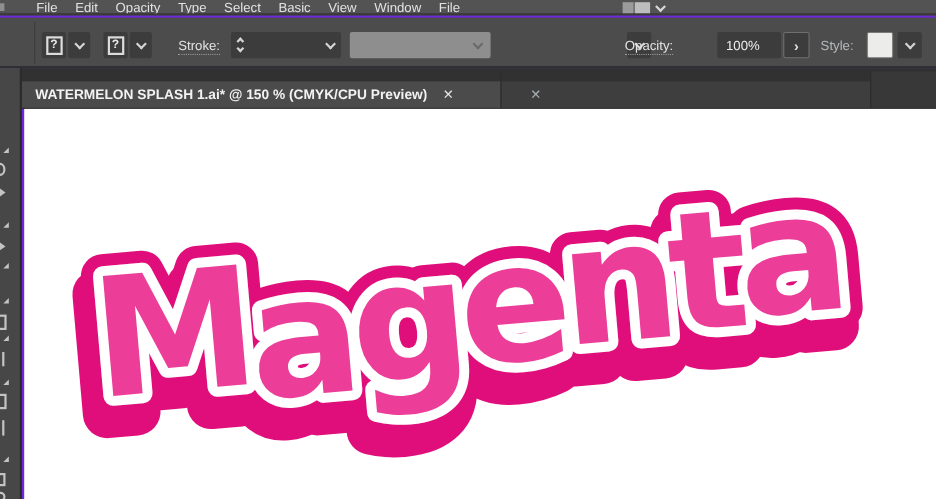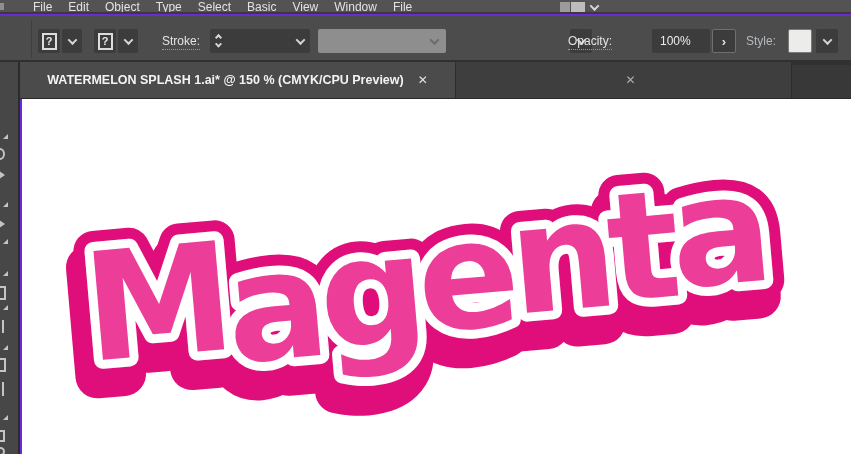--- a/index.html
+++ b/index.html
@@ -65,22 +65,22 @@
   .tri-r { position:absolute; width:0; height:0; border-top:5px solid transparent;
            border-bottom:5px solid transparent; border-left:7px solid #c4c4c4; }
   .frag-box { position:absolute; border:2px solid #c4c4c4; }
   .frag-bar { position:absolute; background:#c4c4c4; }
   .frag-dot { position:absolute; border:2px solid #c4c4c4; border-radius:50%; }
 
   
   .tabbar { position:absolute; left:20px; top:62px; width:831px; height:37px;
             background:#313131; display:flex; align-items:flex-end;
             border-bottom:1px solid #2a2a2a; }
-  .tab { height:36px; display:flex; align-items:center; white-space:nowrap;
-         padding:0 12px; cursor:default;justify-content:center; }
+  .tab { height:24px; display:flex; align-items:center; white-space:nowrap;
+         padding:0 12px; cursor:default; }
   .tab .title { font-size:12.5px; overflow:hidden; text-overflow:ellipsis; }
   .tab .close { margin-left:14px; font-size:12px; line-height:12px; cursor:pointer; }
   .tab.active { background:#4b4b4b; width:435px; }
   .tab.active .title { color:#f3f3f3; font-weight:bold; }
   .tab.active .close { color:#e4e4e4; }
   .tab.inactive { background:#3e3e3e; width:335px; }
   .tab.inactive .title { color:#99a1a5; font-weight:bold; }
   .tab.inactive .close { color:#a9b0b3; }
   .tab-divider { width:1px; height:33px; background:#2c2c2c; }
   .tabbar-rest { flex:1; height:33px; background:#383838; border-left:1px solid #2c2c2c; }
@@ -94,21 +94,21 @@
 </style>
 </head>
 <body>
 
 <div class="app">
 
   <div class="menubar">
     <div class="menu-edge"></div>
     <span class="mi">File</span>
     <span class="mi">Edit</span>
-    <span class="mi">Object</span>
+    <span class="mi">Opacity</span>
     <span class="mi">Type</span>
     <span class="mi">Select</span>
     <span class="mi">Basic</span>
     <span class="mi">View</span>
     <span class="mi">Window</span>
     <span class="mi">File</span>
     <span class="ws-icon">
       <span style="display:flex">
         <span class="ws-r1"></span>
           <span class="ws-r2"></span>

